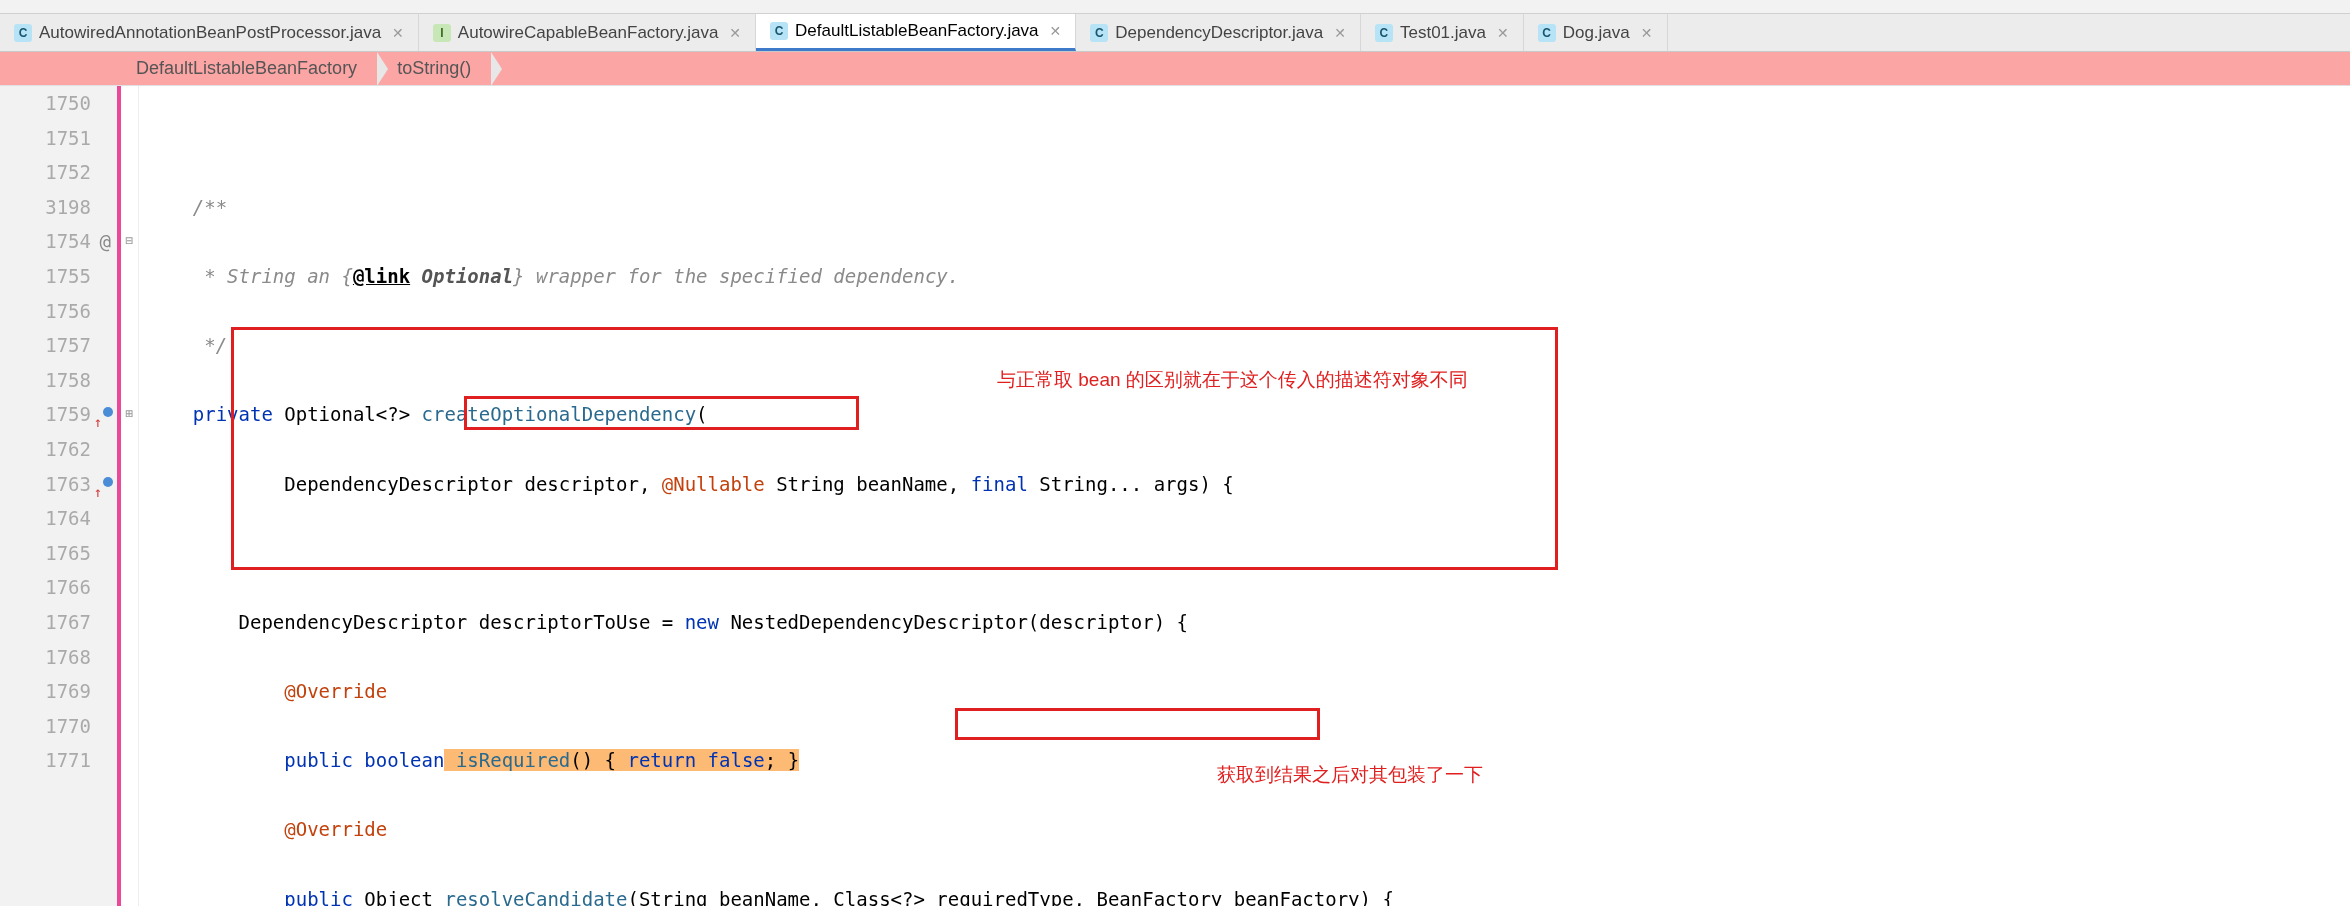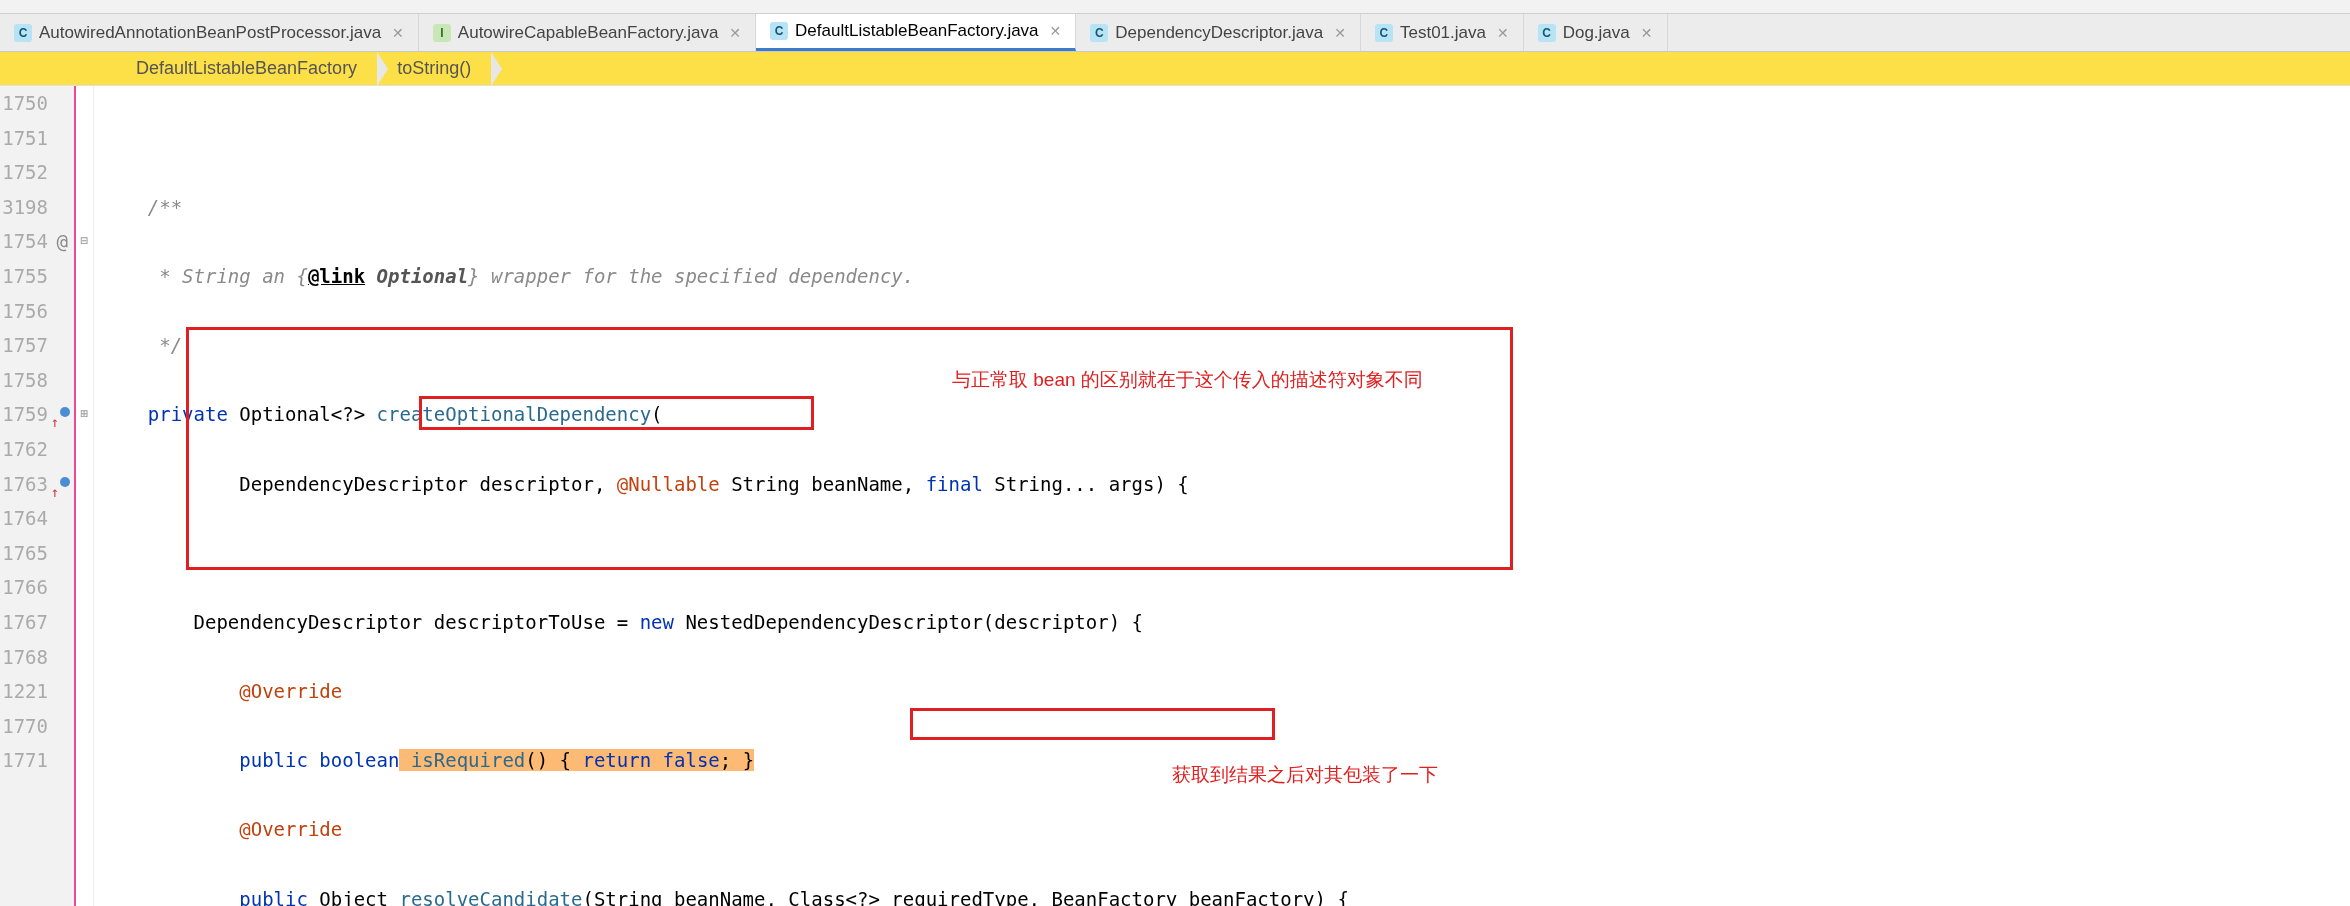--- a/index.html
+++ b/index.html
@@ -48,21 +48,21 @@
   }
   .tab .file-icon {
     width: 18px; height: 18px; border-radius: 3px;
     display: inline-flex; align-items: center; justify-content: center;
     font-size: 12px; font-weight: bold; font-family: sans-serif;
   }
   .file-icon.c-icon { background: #b6e3f5; color: #18566e; }
   .file-icon.i-icon { background: #c7e8b6; color: #3c6a22; }
   .tab .close { color: #999; font-size: 14px; margin-left: 4px; }
   .crumb-bar {
-    background: #fde047;
+    background: #fca5a5;
     height: 34px;
     border-bottom: 1px solid #e0e0e0;
     display: flex;
     align-items: center;
     font-family: -apple-system, "Segoe UI", sans-serif;
     font-size: 18px;
     color: #555;
     padding-left: 116px;
   }
   .crumb-item {
@@ -80,23 +80,23 @@
     border-top: 17px solid transparent;
     border-bottom: 17px solid transparent;
     border-left: 11px solid #e7e7e7;
     z-index: 1;
   }
   .editor-area {
     display: flex;
     height: calc(906px - 14px - 38px - 34px);
   }
   .gutter {
-    width: 76px;
+    width: 121px;
     background: #f2f2f2;
-    border-right: 2px solid #ec4899;
+    border-right: 4px solid #ec4899;
     text-align: right;
     color: #aaa;
     padding-right: 26px;
     font-size: 19px;
     line-height: 34.6px;
     position: relative;
   }
   .gutter .ln { height: 34.6px; position: relative; }
   .gut-mark {
     position: absolute;
@@ -211,21 +211,21 @@
     <div class="ln"><span>1757</span></div>
     <div class="ln"><span>1758</span></div>
     <div class="ln"><span>1759</span><span class="gut-mark"></span><span class="gut-arrow-up">↑</span></div>
     <div class="ln"><span>1762</span></div>
     <div class="ln"><span>1763</span><span class="gut-mark"></span><span class="gut-arrow-up">↑</span></div>
     <div class="ln"><span>1764</span></div>
     <div class="ln"><span>1765</span></div>
     <div class="ln"><span>1766</span></div>
     <div class="ln"><span>1767</span></div>
     <div class="ln"><span>1768</span></div>
-    <div class="ln"><span>1221</span></div>
+    <div class="ln"><span>1769</span></div>
     <div class="ln"><span>1770</span></div>
     <div class="ln"><span>1771</span></div>
   </div>
 
   <div class="fold-margin">
     <div class="fm"></div>
       <div class="fm"></div>
       <div class="fm"></div>
       <div class="fm"></div>
     <div class="fm">⊟</div>

